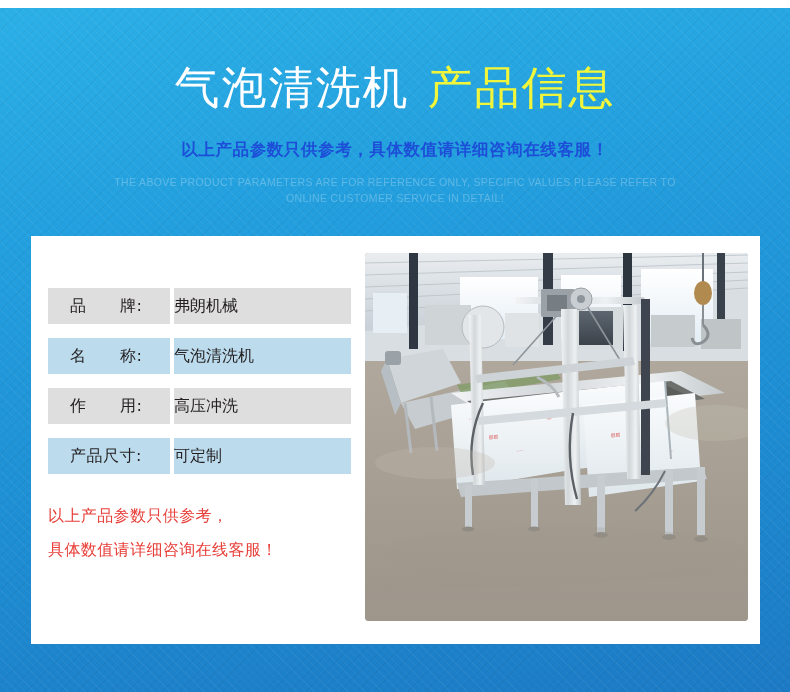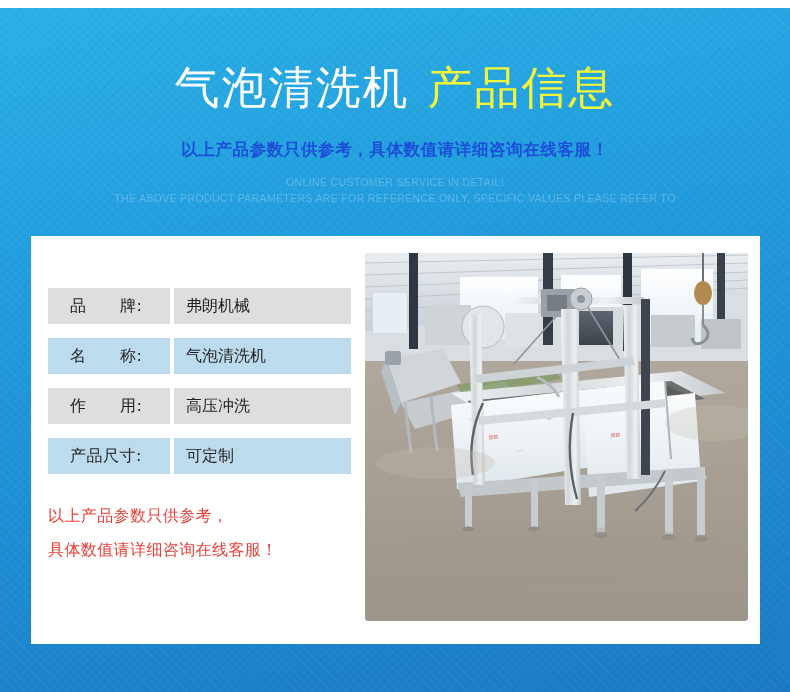--- a/index.html
+++ b/index.html
@@ -135,21 +135,20 @@
   .spec-label {
     width: 122px;
     padding-left: 22px;
     box-sizing: border-box;
     letter-spacing: 0.5px;
     white-space: pre;
   }
   .spec-value {
     width: 177px;
     margin-left: 4px;
-    padding-left: 12px;
     box-sizing: border-box;
   }
   .spec-row.tone-gray .spec-label,
   .spec-row.tone-gray .spec-value {
     background: #dedede;
   }
   .spec-row.tone-blue .spec-label,
   .spec-row.tone-blue .spec-value {
     background: #bcdcee;
   }
@@ -194,22 +193,22 @@
 
   <div class="top-strip"></div>
   <div class="banner-bg"></div>
 
   <div class="header">
     <div class="title-line">
       <span class="title-main">气泡清洗机</span><span class="title-accent">产品信息</span>
     </div>
     <div class="subtitle-cn">以上产品参数只供参考，具体数值请详细咨询在线客服！</div>
     <div class="subtitle-en">
+      <div>THE ABOVE PRODUCT PARAMETERS ARE FOR REFERENCE ONLY, SPECIFIC VALUES PLEASE REFER TO</div>
       <div>ONLINE CUSTOMER SERVICE IN DETAIL!</div>
-      <div>THE ABOVE PRODUCT PARAMETERS ARE FOR REFERENCE ONLY, SPECIFIC VALUES PLEASE REFER TO</div>
     </div>
   </div>
 
   <div class="card">
 
     <div class="spec-table">
 
       <div class="spec-row tone-gray">
         <div class="spec-label">品      牌:</div>
         <div class="spec-value">弗朗机械</div>

